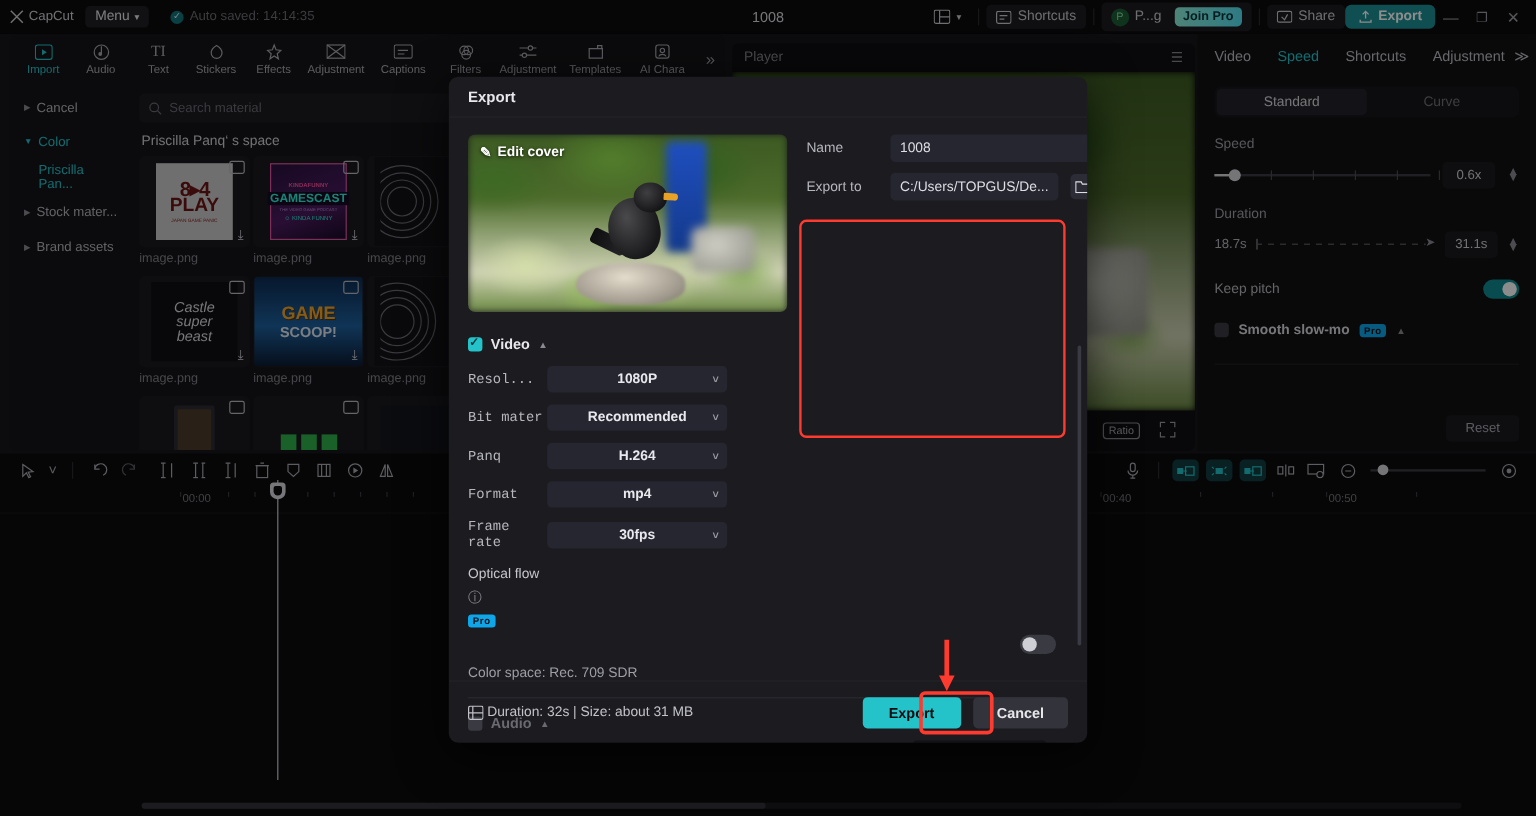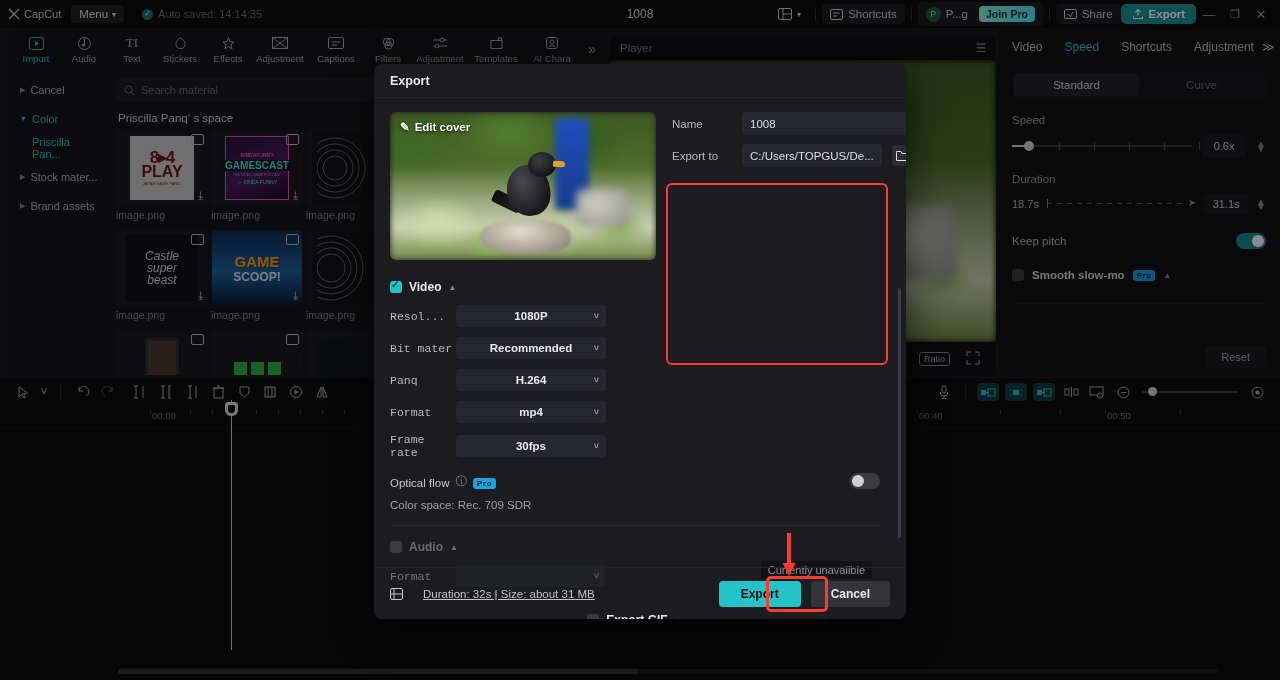--- a/index.html
+++ b/index.html
@@ -308,36 +308,36 @@
   .srow { display: flex; align-items: center; margin-bottom: 10px; }
   .slabel { width: 66px; font-size: 11.5px; color: #b6b6bd; flex:none;font-family:Liberation Mono, monospace; }
   .sselect {
     width: 150px; height: 22px; background: #262630; border-radius: 4px;
     display: flex; align-items: center; justify-content: center; position: relative;
     font-size: 11.5px; font-weight: bold; color: #e8e8ee;
   }
   .sselect .cv { position: absolute; right: 7px; color: #9a9aa2; font-size: 9px; }
   .sectionhead { display: flex; align-items: center; gap: 7px; font-size: 12px; font-weight: bold; color: #e7e7ec; margin-bottom: 11px; }
   .sectionhead.muted { color: #6a6a72; }
-  .optrow { display: flex; align-items: flex-end; gap: 6px; font-size: 11.5px; color: #c6c6cd; margin: 14px 0 10px; }
+  .optrow { display: flex; align-items: flex-start; gap: 6px; font-size: 11.5px; color: #c6c6cd; margin: 14px 0 10px; flex-direction: column; }
   .opt-toggle { margin-left: auto; }
   .colorspace { font-size: 11.5px; color: #9e9ea6; margin-bottom: 14px; }
   .hr { height: 1px; background: #2a2a32; margin: 0 0 14px; }
   .tooltip {
     background: #0b0b0d; color: #e3e3e9; font-size: 11px;
     padding: 3px 7px; border-radius: 3px; position: absolute; right: 8px; top: -4px;
   }
   .modal-scroll { position: absolute; right: 5px; top: 190px; width: 3px; height: 250px; background:#3a3a44; border-radius: 2px;}
   .gifrow { display: flex; align-items: center; gap: 7px; justify-content: center; margin-top: 26px; font-size: 12px; font-weight: bold; color: #e7e7ec; }
   .modal-foot {
     position: absolute; bottom: 0; left: 0; right: 0; height: 52px;
     border-top: 1px solid #232329; display: flex; align-items: center;
     justify-content: space-between; padding: 0 16px;
   }
-  .duration-txt { display: flex; align-items: center; gap: 20px; font-size: 11.5px; color: #c2c2c9; text-decoration: underline; }
+  .duration-txt { display: flex; align-items: center; gap: 3px; font-size: 11.5px; color: #c2c2c9; }
   .foot-btns { display: flex; gap: 10px; align-items: center; }
   .btn-export-main {
     background: #23c3c9; color: #0b0b0d; font-weight: bold; font-size: 12px;
     padding: 6px 22px; border-radius: 4px;
   }
   .btn-cancel {
     background: #33333c; color: #e7e7ec; font-weight: bold; font-size: 12px;
     padding: 6px 20px; border-radius: 4px;
   }
   .exp-ring {

